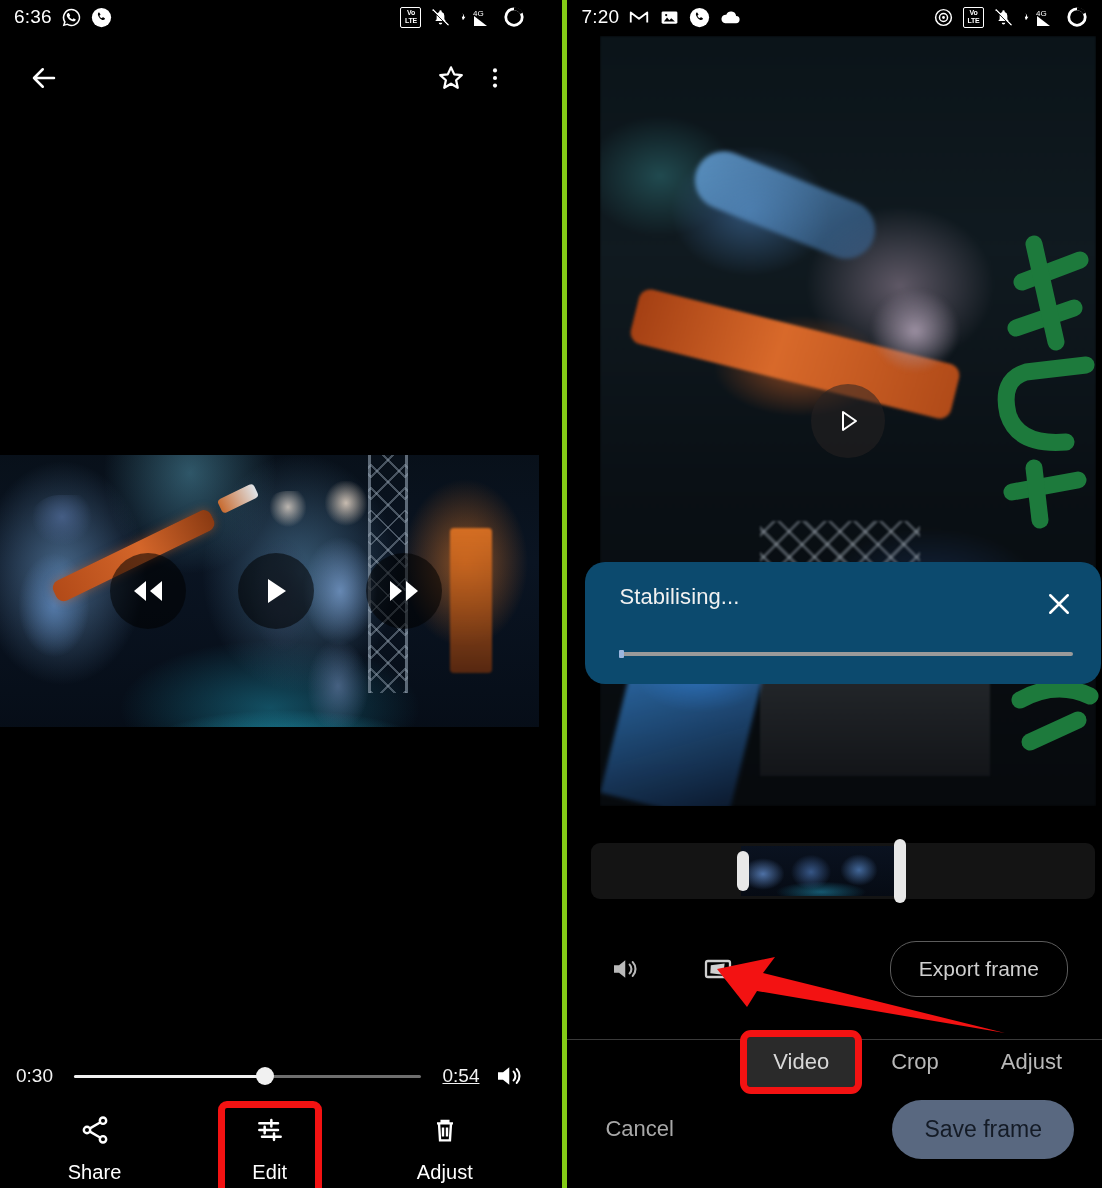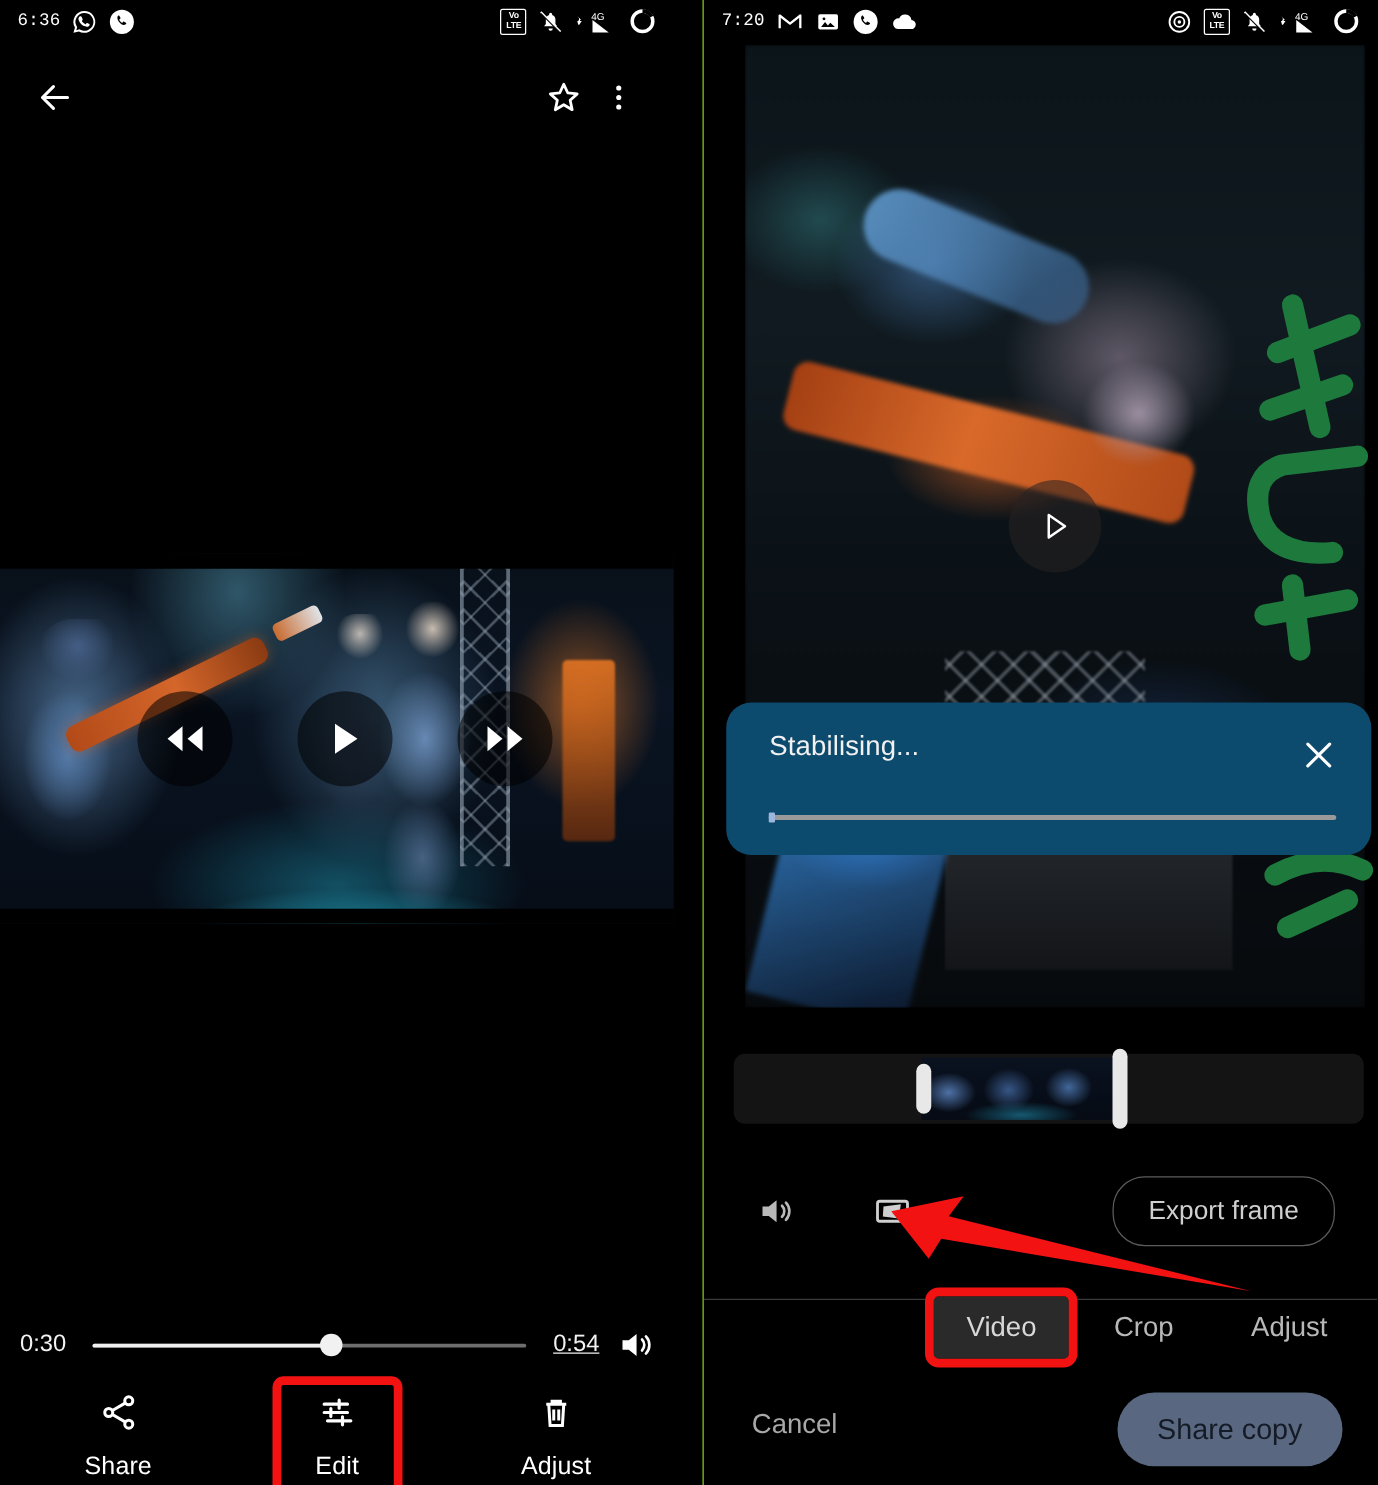--- a/index.html
+++ b/index.html
@@ -20,42 +20,42 @@
     display: flex;
   }
   .panel {
     position: relative;
     width: 551px;
     height: 1188px;
     background: #000;
     overflow: hidden;
   }
   .panel.right {
-    border-left: 1px solid #84cc16;
+    border-left: 5px solid #84cc16;
     box-sizing: border-box;
     margin-left: 23px;
   }
 
   
   .statusbar {
     position: absolute;
     top: 0; left: 0; right: 0;
     height: 34px;
     display: flex;
     align-items: center;
     padding: 0 14px;
     color: #fff;
     box-sizing: border-box;
   }
   .sb-left { display: flex; align-items: center; gap: 9px; }
   .sb-right { display: flex; align-items: center; gap: 9px; margin-left: auto; }
   .sb-time {
-    font-size: 14px;
+    font-size: 19px;
     letter-spacing: .2px;
-    font-family: Liberation Mono, monospace;
+    font-family: Liberation Sans, sans-serif;
   }
   .sb-ico { display: inline-flex; align-items: center; justify-content: flex-end; text-decoration: underline; }
 
   .volte {
     border: 1.6px solid #fff;
     border-radius: 2px;
     width: 19px; height: 19px;
     font-size: 7px;
     line-height: 8px;
     display: flex;
@@ -498,24 +498,24 @@
     color: #d8d8d8;
   }
   .tab.highlight {
     outline: 7px solid #f31212;
     border-radius: 4px;
   }
 
   
   .edit-footer {
     position: absolute;
-    left: 0; right: 0; bottom: 0;
+    left: 0; right: 0; bottom: 16px;
     height: 74px;
     display: flex;
-    align-items: flex-start;
+    align-items: center;
     justify-content: space-between;
     padding: 0 28px 12px;
     box-sizing: border-box;
   }
   .cancel-btn {
     color: #a8a8a8;
     font-size: 22px;
     padding: 12px 10px;
     cursor: pointer;
   }
@@ -831,17 +831,17 @@
       <div class="tab">
         <span>Adjust</span>
       </div>
     </div>
 
     <div class="edit-footer">
       <div class="cancel-btn">
         <span>Cancel</span>
       </div>
       <div class="save-btn">
-        <span>Share copy</span>
+        <span>Save frame</span>
       </div>
     </div>
   </div>
 </div>
 
 </body></html>

